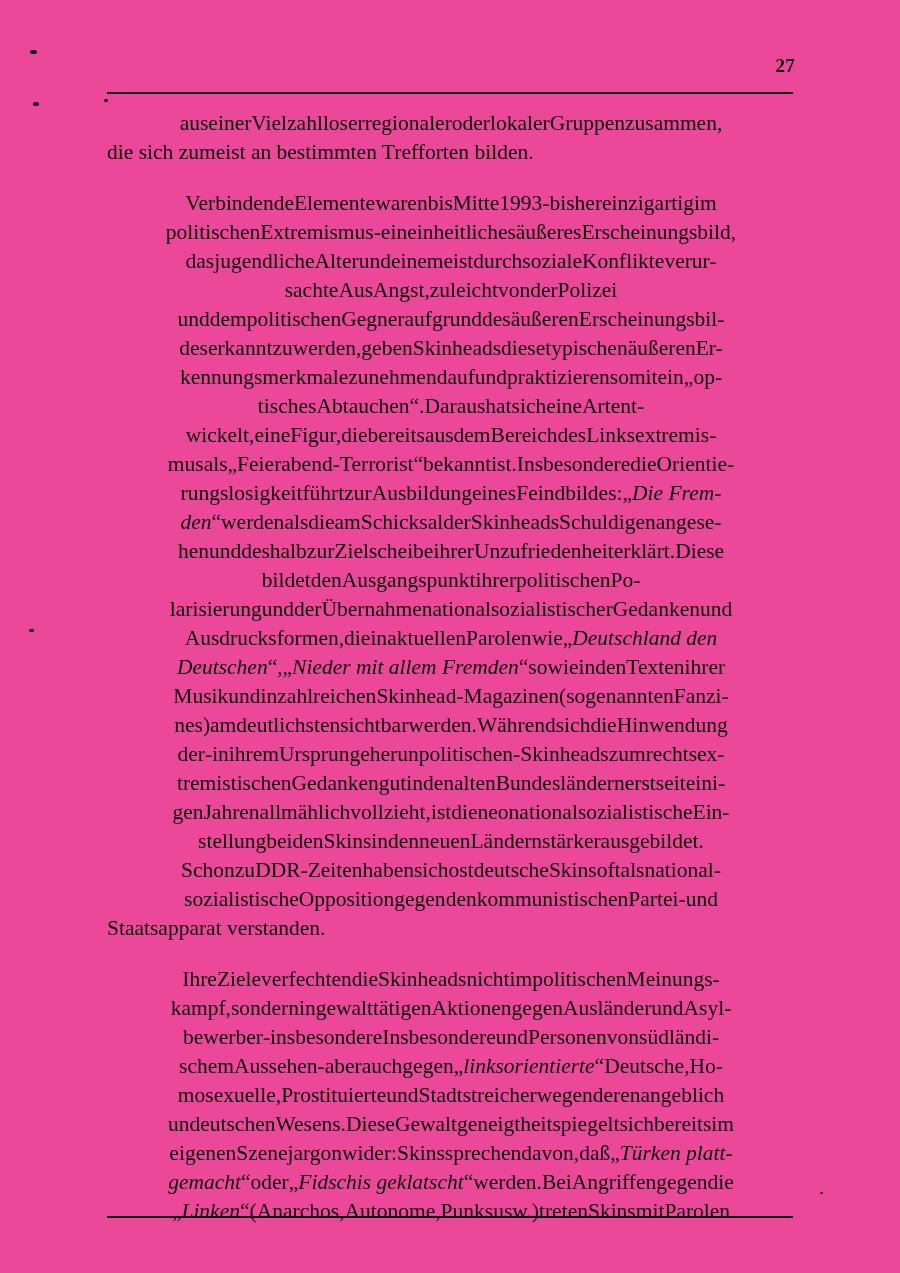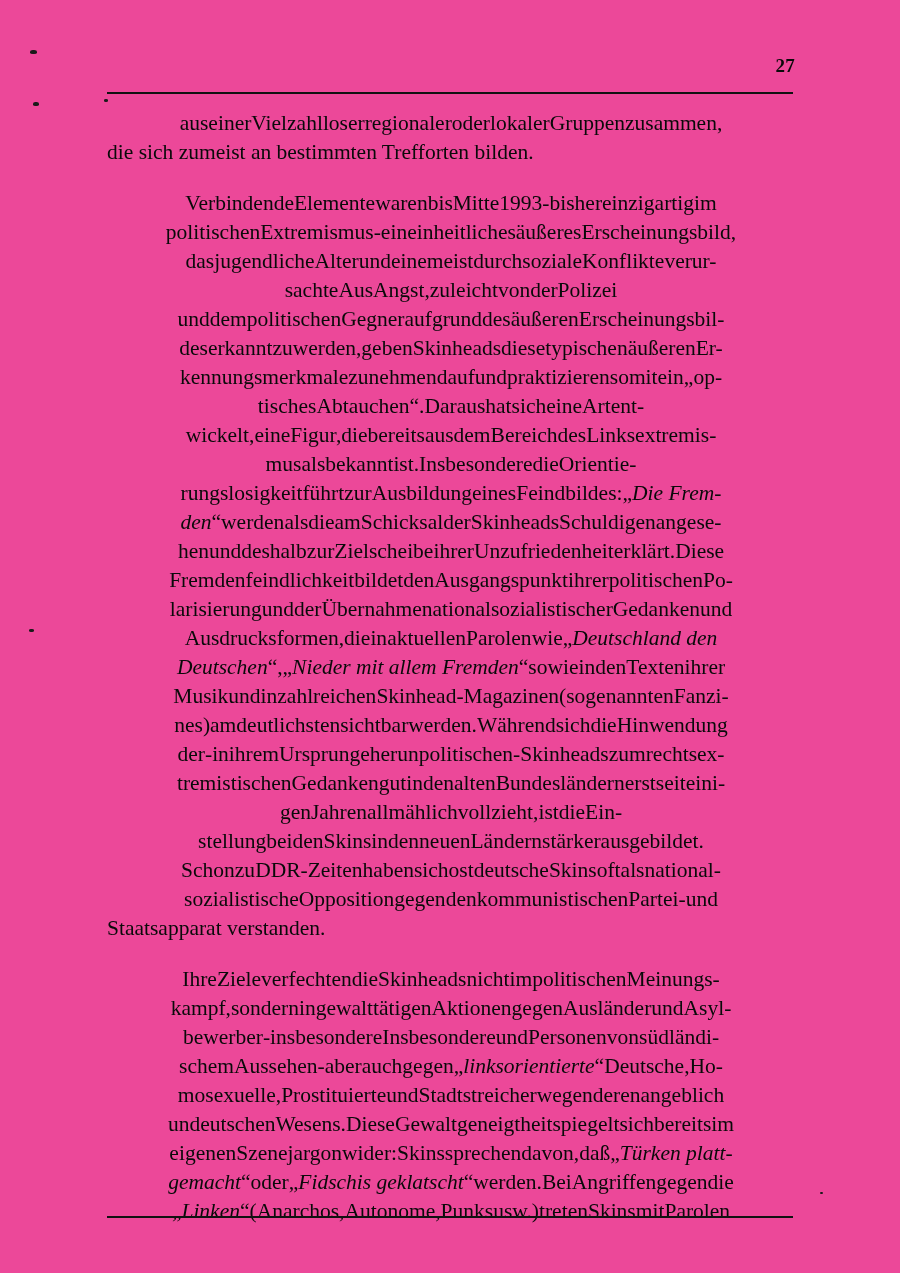--- a/index.html
+++ b/index.html
@@ -207,20 +207,21 @@
           <span class="w">bereits</span>
           <span class="w">aus</span>
           <span class="w">dem</span>
           <span class="w">Bereich</span>
           <span class="w">des</span>
           <span class="w">Linksextremis-</span>
         </span>
         <span class="line just">
           <span class="w">mus</span>
           <span class="w">als</span>
+          <span class="w">„Feierabend-Terrorist“</span>
           <span class="w">bekannt</span>
           <span class="w">ist.</span>
           <span class="w">Insbesondere</span>
           <span class="w">die</span>
           <span class="w">Orientie-</span>
         </span>
         <span class="line just">
           <span class="w">rungslosigkeit</span>
           <span class="w">führt</span>
           <span class="w">zur</span>
@@ -246,21 +247,20 @@
           <span class="w">und</span>
           <span class="w">deshalb</span>
           <span class="w">zur</span>
           <span class="w">Zielscheibe</span>
           <span class="w">ihrer</span>
           <span class="w">Unzufriedenheit</span>
           <span class="w">erklärt.</span>
           <span class="w">Diese</span>
         </span>
         <span class="line just">
-          <span class="w">Fremdenfeindlichkeit</span>
           <span class="w">bildet</span>
           <span class="w">den</span>
           <span class="w">Ausgangspunkt</span>
           <span class="w">ihrer</span>
           <span class="w">politischen</span>
           <span class="w">Po-</span>
         </span>
         <span class="line just">
           <span class="w">larisierung</span>
           <span class="w">und</span>
@@ -332,20 +332,21 @@
           <span class="w">seit</span>
           <span class="w">eini-</span>
         </span>
         <span class="line just">
           <span class="w">gen</span>
           <span class="w">Jahren</span>
           <span class="w">allmählich</span>
           <span class="w">vollzieht,</span>
           <span class="w">ist</span>
           <span class="w">die</span>
+          <span class="w">neonationalsozialistische</span>
           <span class="w">Ein-</span>
         </span>
         <span class="line just">
           <span class="w">stellung</span>
           <span class="w">bei</span>
           <span class="w">den</span>
           <span class="w">Skins</span>
           <span class="w">in</span>
           <span class="w">den</span>
           <span class="w">neuen</span>

